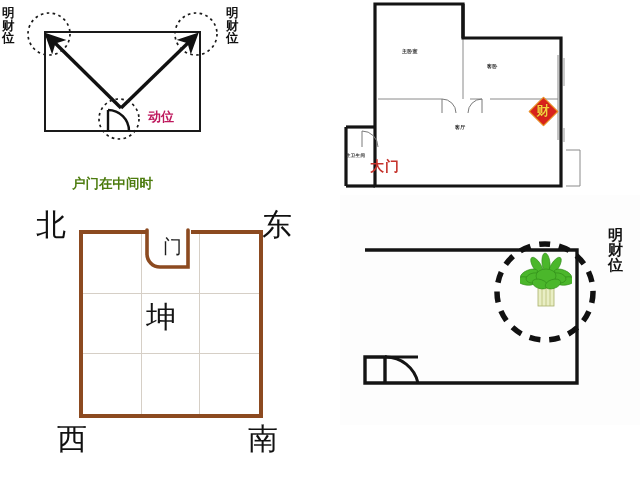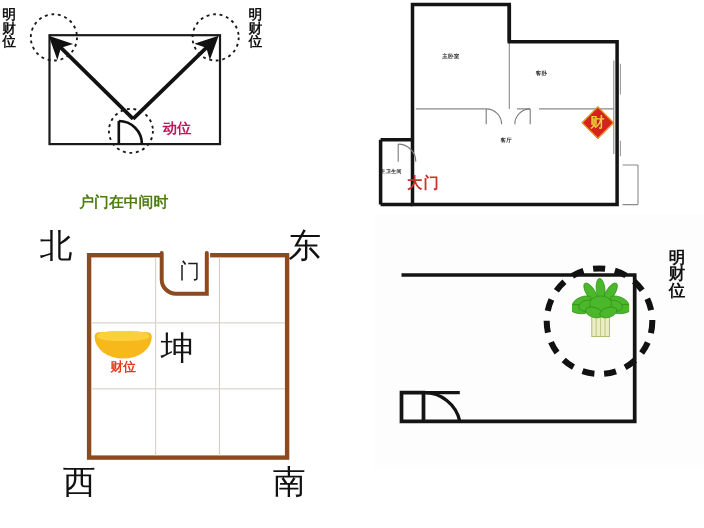--- a/index.html
+++ b/index.html
@@ -257,25 +257,20 @@
   </svg>
 
   <div class="cmp" id="cmp-n">北</div>
   <div class="cmp" id="cmp-e">东</div>
   <div class="cmp" id="cmp-w">西</div>
   <div class="cmp" id="cmp-s">南</div>
 
   <div class="doorchar">门</div>
   <div class="kun">坤</div>
 
-  <div class="ingot" id="ingot1">
-    <div class="body"></div>
-    <div class="lip"></div>
-    <div class="tag">财位</div>
-  </div>
 
 </div>
 
 <div class="panel" id="p4">
 
   <svg class="rsvg" viewBox="0 0 300 230">
 
     <path d="M25,55 L237,55 L237,188 L25,188 L25,162 L45,162 L45,188" fill="none" stroke="#141414" stroke-width="3.4" stroke-linejoin="miter"></path>
 
     <g>

